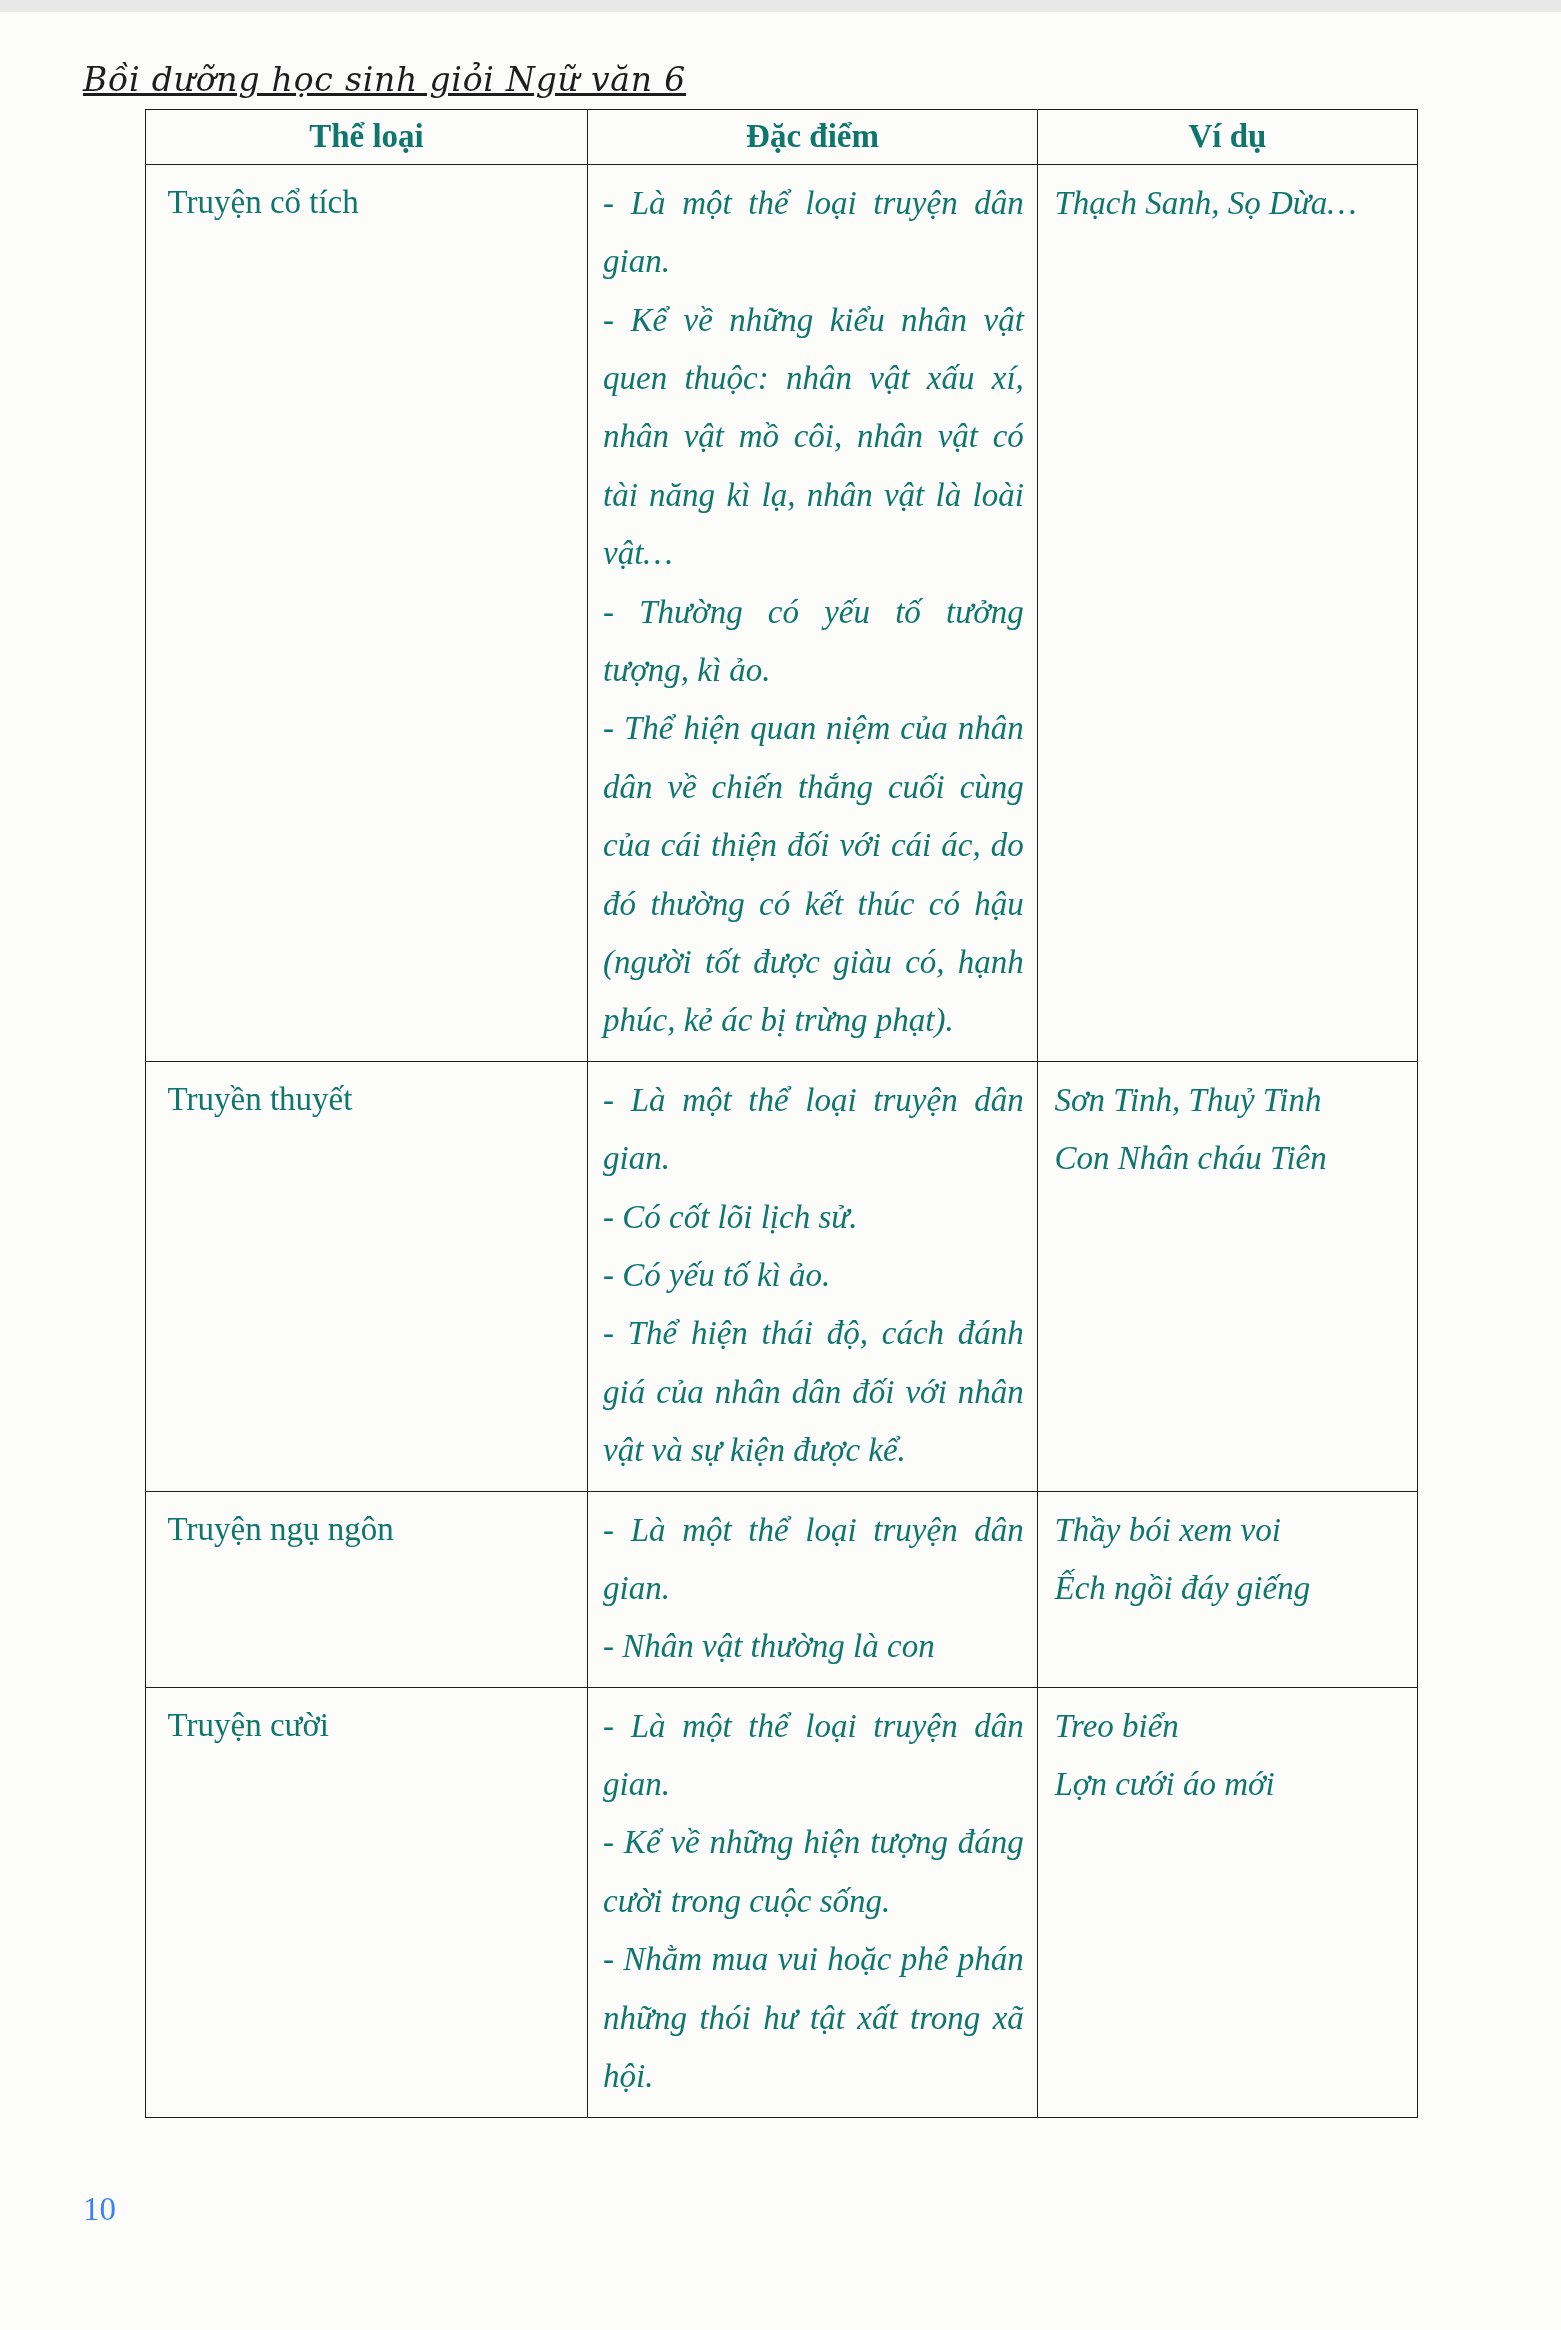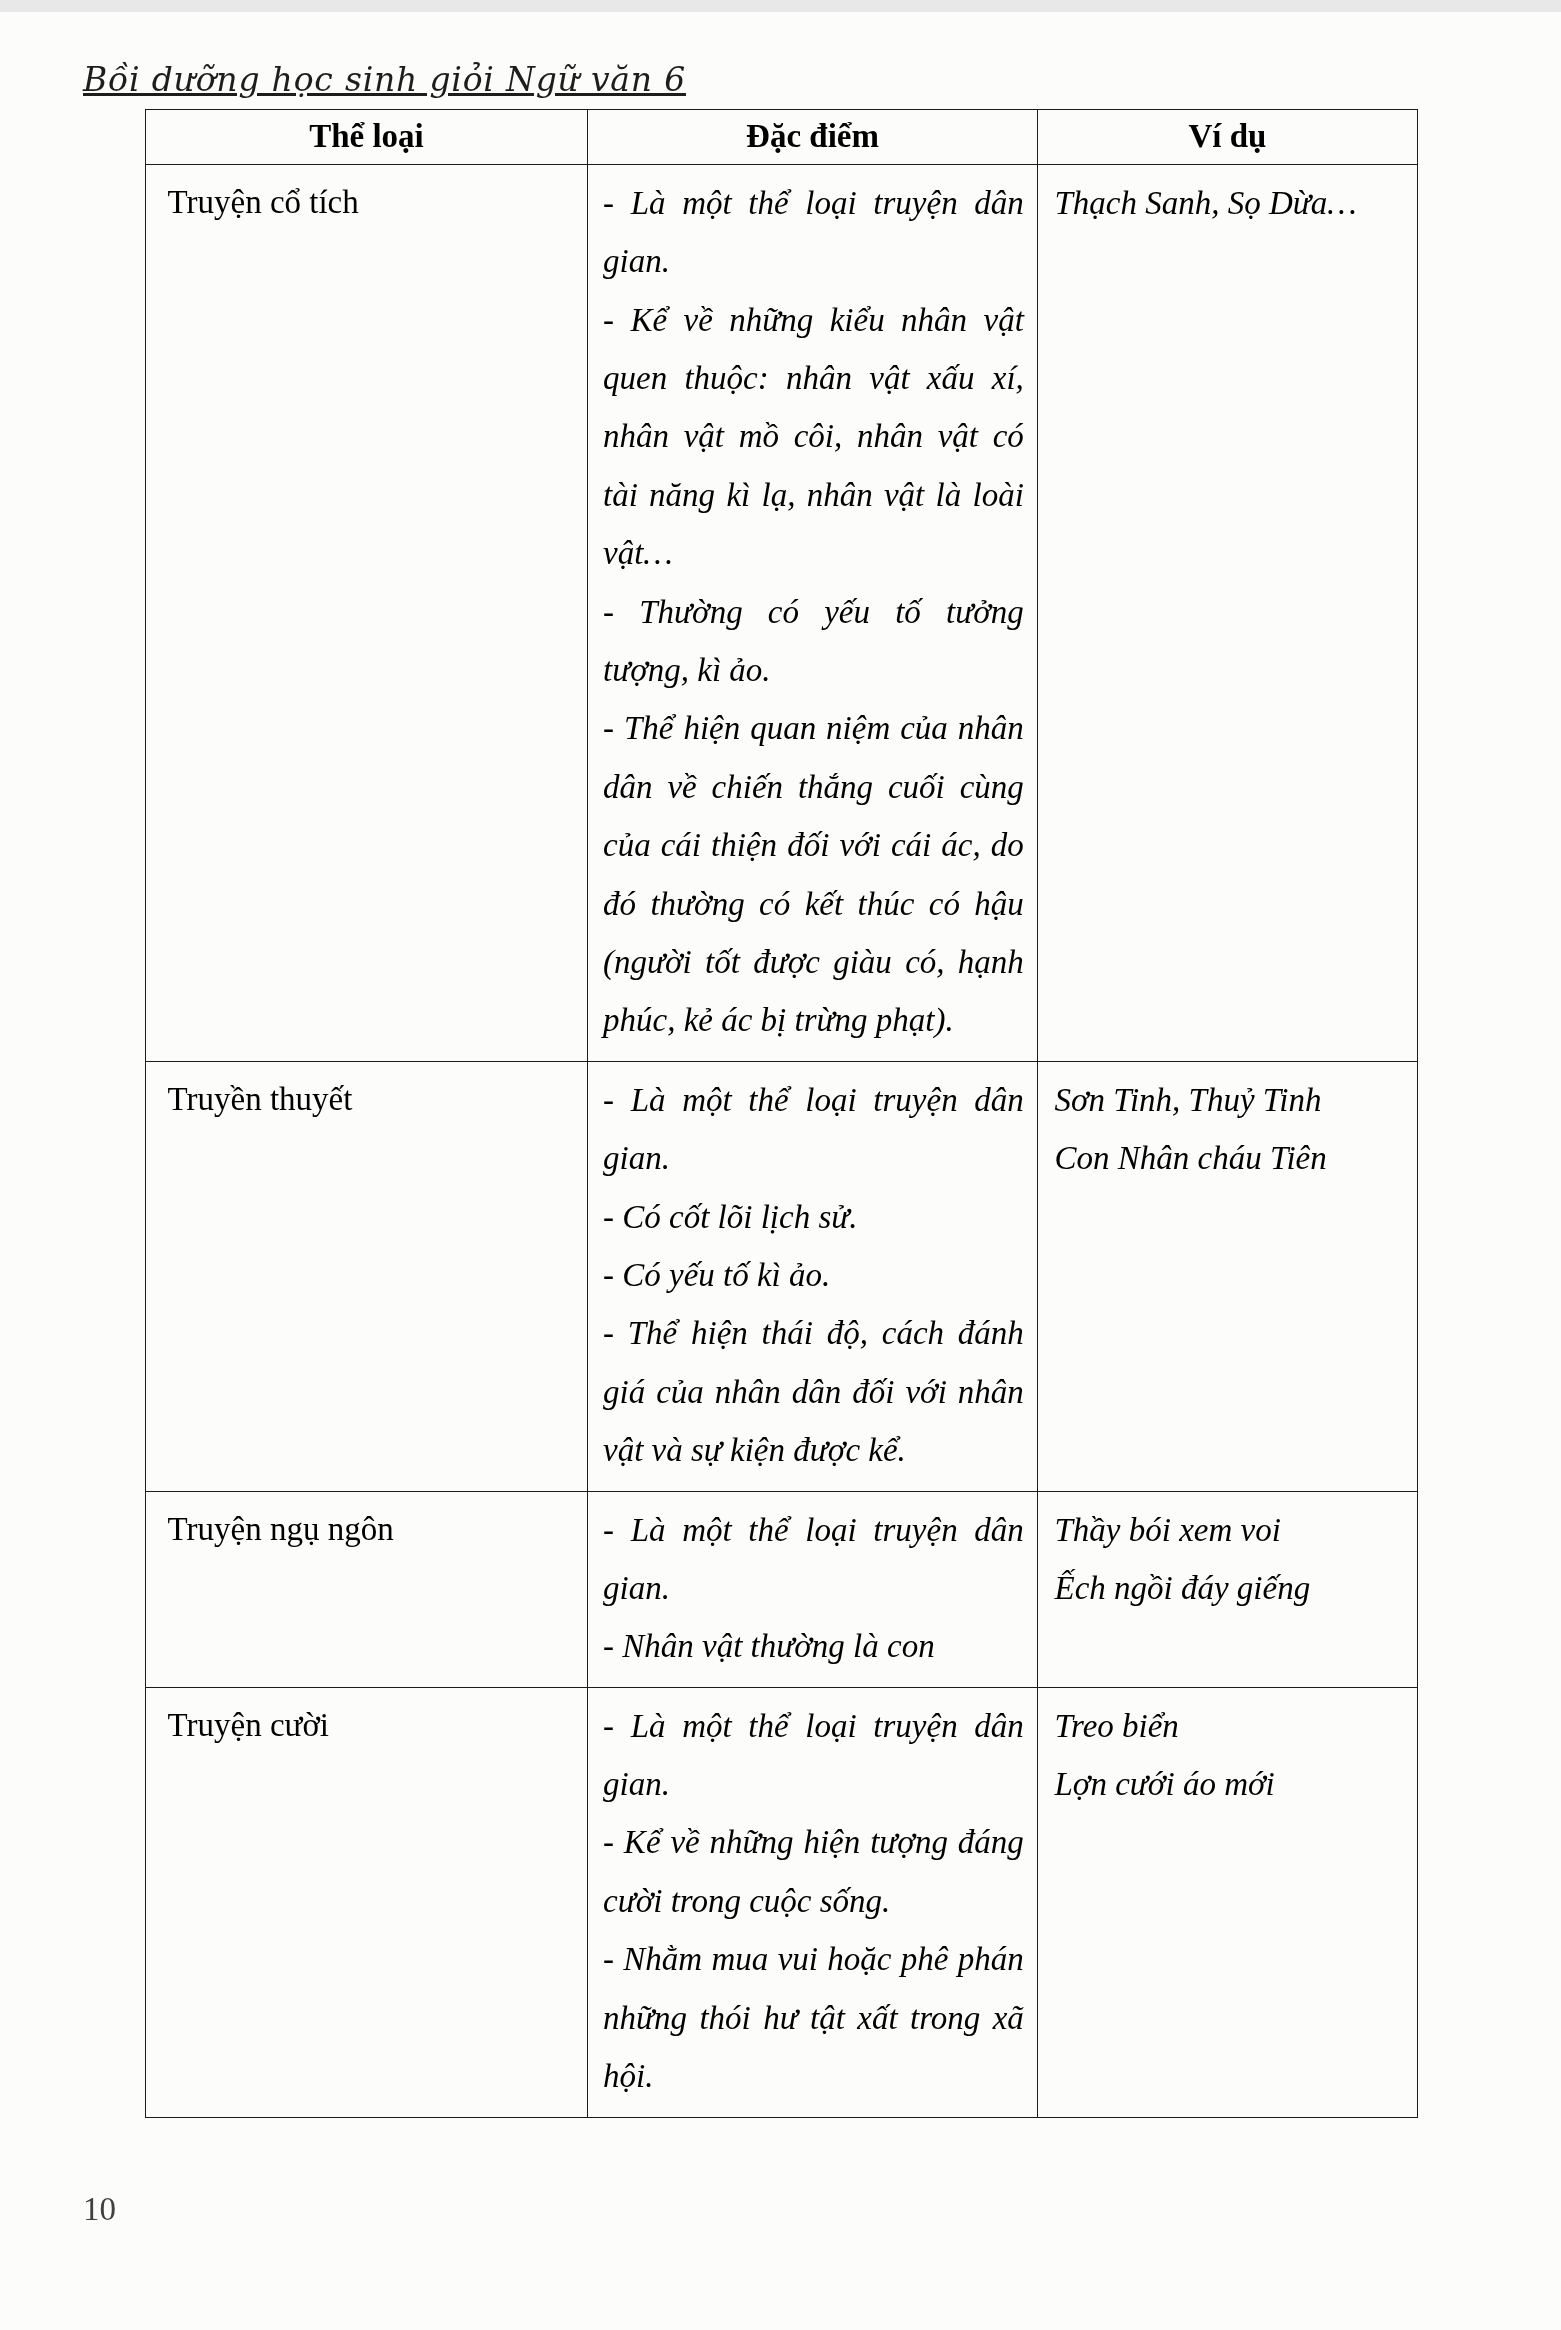--- a/index.html
+++ b/index.html
@@ -33,21 +33,21 @@
     left: 145px;
     top: 97px;
     width: 1272px;
     border-collapse: collapse;
     table-layout: fixed;
   }
   .doc-table th, .doc-table td {
     border: 1.7px solid #1c1c1c;
     vertical-align: top;
     font-size: 33px;
-    color: #000000;
+    color: #0f766e;
   }
   .doc-table th {
     font-weight: bold;
     text-align: center;
     padding: 6.6px 8.3px 8.3px 8.3px;
     line-height: 1.2;
   }
   th.col-genre { width: 442px; }
   th.col-feat  { width: 450px; }
   th.col-ex    { width: 380px; }
@@ -70,21 +70,21 @@
   td.examples-cell p {
     margin: 0;
     font-style: italic;
     line-height: 1.77;
   }
   .page-number {
     position: absolute;
     left: 83px;
     bottom: 114px;
     font-size: 33px;
-    color: #404040;
+    color: #3b82f6;
   }
 </style>
 </head>
 <body>
 
 <div class="page">
 
   <div class="running-header">Bồi dưỡng học sinh giỏi Ngữ văn 6</div>
 
   <table class="doc-table">

